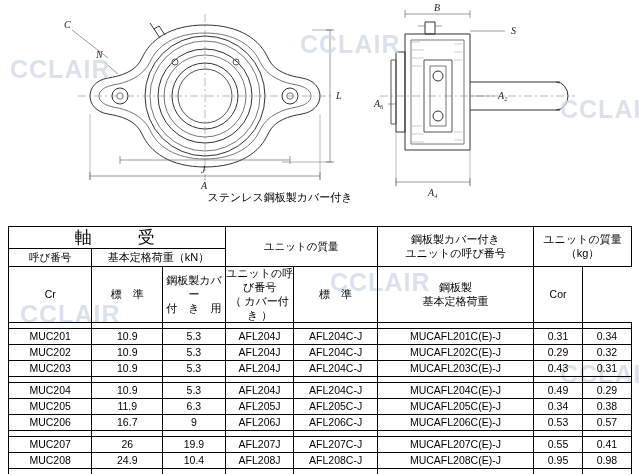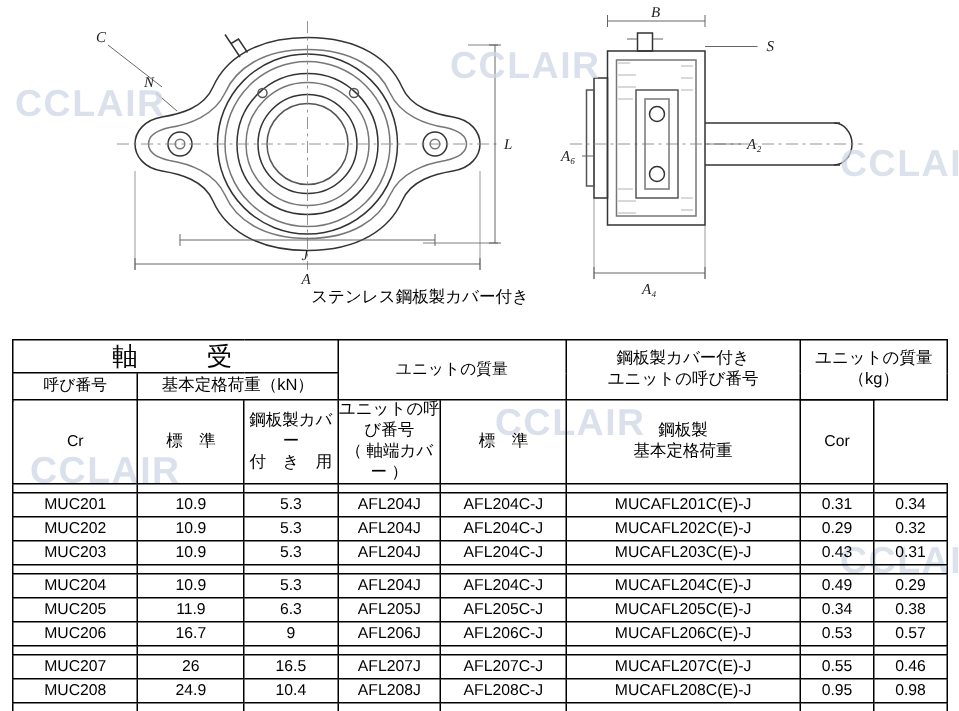--- a/index.html
+++ b/index.html
@@ -235,21 +235,21 @@
         <td colspan="2" class="small">基本定格荷重（kN）</td>
       </tr>
       <tr class="hrow">
         <td rowspan="2" class="small">標　準</td>
         <td rowspan="2" class="small">
             <div>鋼板製カバー</div>
             <div>付　き　用</div>
           </td>
         <td rowspan="2" class="small">
             <div>ユニットの呼び番号</div>
-            <div>（ 軸端カバー ）</div>
+            <div>（ カバー付き ）</div>
           </td>
         <td rowspan="2" class="small">標　準</td>
         <td rowspan="2" class="small">
             <div>鋼板製</div>
             <div>基本定格荷重</div>
           </td>
       </tr>
       <tr class="hrow">
         <td>Cr</td>
         <td>Cor</td>
@@ -345,26 +345,26 @@
           <td class="grp-space"></td>
           <td class="grp-space"></td>
           <td class="grp-space"></td>
           <td class="grp-space"></td>
           <td class="grp-space"></td>
           <td class="grp-space"></td>
         </tr>
       <tr>
         <td class="dat">MUC207</td>
         <td class="dat">26</td>
-        <td class="dat">16.5</td>
+        <td class="dat">19.9</td>
         <td class="dat">AFL207J</td>
         <td class="dat">AFL207C-J</td>
         <td class="dat bold">MUCAFL207C(E)-J</td>
         <td class="dat">0.55</td>
-        <td class="dat">0.46</td>
+        <td class="dat">0.41</td>
       </tr>
       <tr>
         <td class="dat">MUC208</td>
         <td class="dat">24.9</td>
         <td class="dat">10.4</td>
         <td class="dat">AFL208J</td>
         <td class="dat">AFL208C-J</td>
         <td class="dat bold">MUCAFL208C(E)-J</td>
         <td class="dat">0.95</td>
         <td class="dat">0.98</td>

